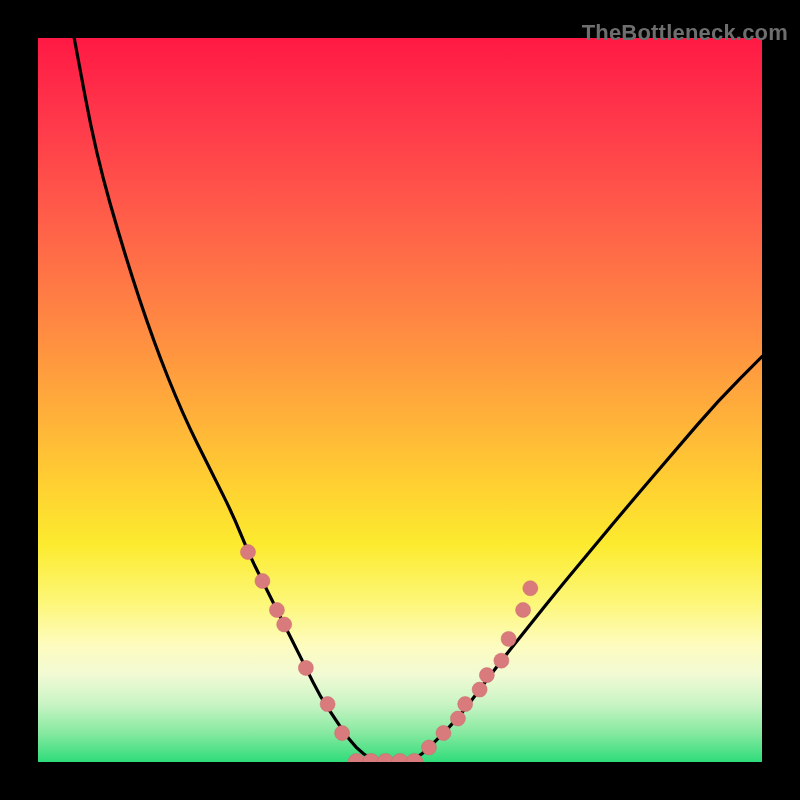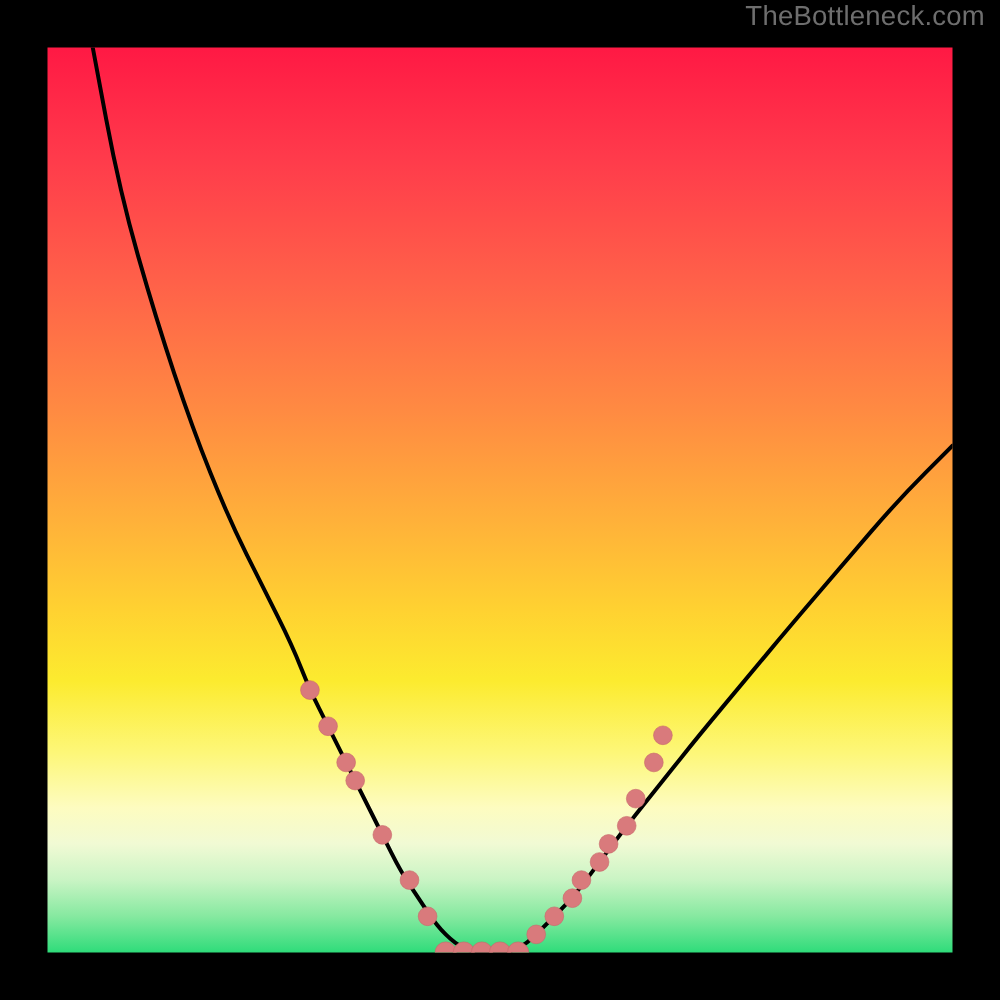--- a/index.html
+++ b/index.html
@@ -35,25 +35,25 @@
       #fdf779 78%,
       #fdfcc0 84%,
       #f1fad4 88%,
       #c9f4c4 92%,
       #86e9a0 96%,
       #2fdc7a 100%
     );
   }
   .watermark {
     position: absolute;
-    top: 0;
+    top: 20px;
     right: 12px;
     color: #6e6e6e;
     font-size: 22px;
-    font-weight: 400;
+    font-weight: 700;
     letter-spacing: 0.2px;
     z-index: 5;
     user-select: none;
   }
   svg.overlay {
     position: absolute;
     left: 38px;
     top: 38px;
     width: 724px;
     height: 724px;

